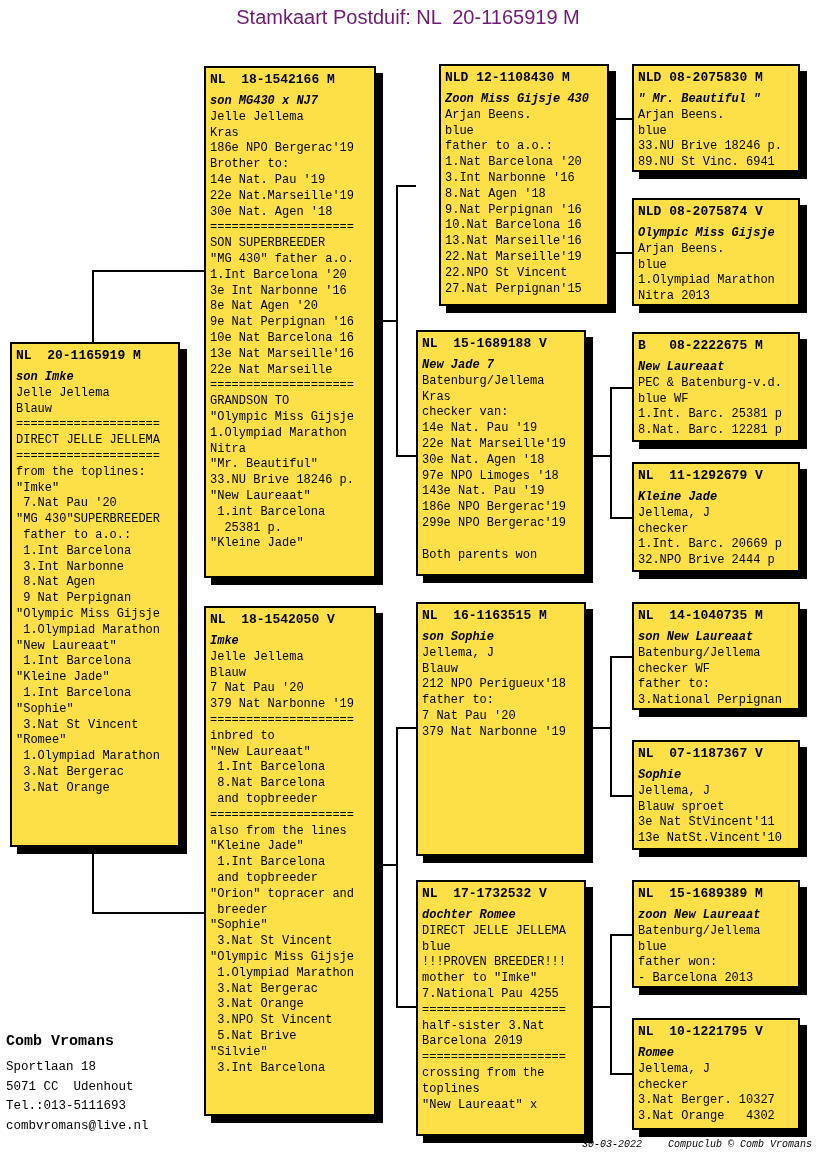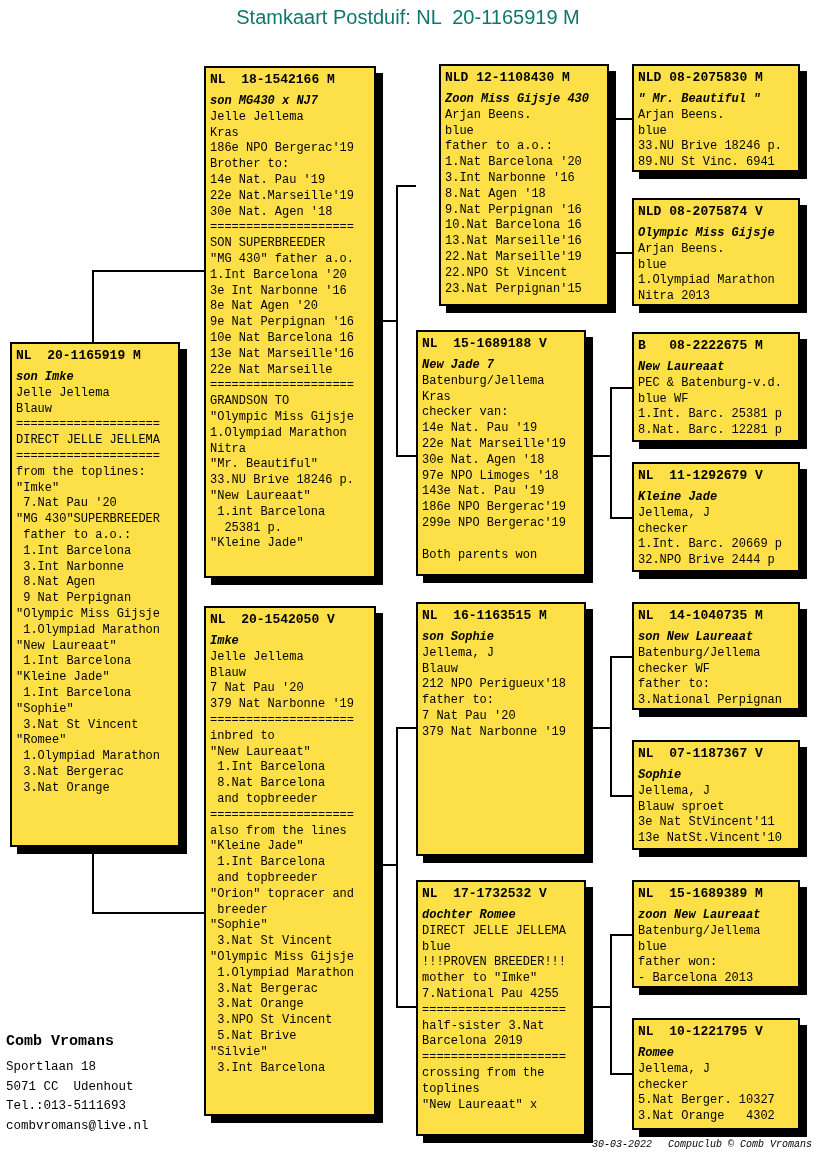--- a/index.html
+++ b/index.html
@@ -1,20 +1,20 @@
 <!DOCTYPE html>
 <html><head>
 <meta charset="utf-8">
 <style>
   html,body{margin:0;padding:0;background:#fff;}
   .page{position:relative;width:816px;height:1172px;background:#fff;overflow:hidden;
         font-family:"Liberation Mono","DejaVu Sans Mono",monospace;color:#000;}
   .title{position:absolute;top:6px;left:0;width:816px;text-align:center;
          font-family:"Liberation Sans","DejaVu Sans",sans-serif;
-         font-size:20px;white-space:pre;color:#0f766e;}
+         font-size:20px;white-space:pre;color:#701a75;}
   .lines{position:absolute;left:0;top:0;width:816px;height:1172px;z-index:0;}
   .seg{position:absolute;background:#000;}
   .box{position:absolute;z-index:1;background:#fde047;border:2px solid #000;
        box-shadow:7px 7px 0 #000;box-sizing:border-box;padding:3px 4px;overflow:hidden;}
   .box-head{font-size:13px;font-weight:bold;line-height:17px;white-space:pre;margin-bottom:6px;}
   .box-row{font-size:12px;height:15.8px;line-height:15.8px;white-space:pre;overflow:hidden;}
   .box-name{font-weight:bold;font-style:italic;}
   
   #box-subject{left:10px;top:342px;width:170px;height:505px;}
   #box-father{left:204px;top:66px;width:172px;height:512px;}
@@ -29,21 +29,21 @@
   #box-pgm-mother{left:632px;top:462px;width:168px;height:110px;}
   #box-mgf-father{left:632px;top:602px;width:168px;height:108px;}
   #box-mgf-mother{left:632px;top:740px;width:168px;height:110px;}
   #box-mgm-father{left:632px;top:880px;width:168px;height:108px;}
   #box-mgm-mother{left:632px;top:1018px;width:168px;height:112px;}
   .owner{position:absolute;left:6px;top:1032px;z-index:1;}
   .owner-name{font-size:15px;font-weight:bold;line-height:20px;margin-bottom:6px;white-space:pre;}
   .owner-line{font-size:12.5px;line-height:19.5px;white-space:pre;}
   .owner-email{font-size:12.5px;line-height:18px;white-space:pre;}
   .footer{position:absolute;right:4px;top:1139px;z-index:1;font-size:10px;font-style:italic;
-          display:flex;gap:16px;white-space:pre;}
+          display:flex;gap:26px;white-space:pre;}
 </style>
 </head>
 <body>
 
 <div class="page">
 
   <div class="title">Stamkaart Postduif: NL  20-1165919 M</div>
 
   <div class="lines">
 
@@ -140,21 +140,21 @@
       <div class="box-row">1.Olympiad Marathon</div>
       <div class="box-row">Nitra</div>
       <div class="box-row">"Mr. Beautiful"</div>
       <div class="box-row">33.NU Brive 18246 p.</div>
       <div class="box-row">"New Laureaat"</div>
       <div class="box-row"> 1.int Barcelona</div>
       <div class="box-row">  25381 p.</div>
       <div class="box-row">"Kleine Jade"</div>
     </div>
   <div class="box" id="box-mother">
-      <div class="box-head">NL  20-1542050 V</div>
+      <div class="box-head">NL  18-1542050 V</div>
       <div class="box-row box-name">Imke</div>
       <div class="box-row">Jelle Jellema</div>
       <div class="box-row">Blauw</div>
       <div class="box-row">7 Nat Pau '20</div>
       <div class="box-row">379 Nat Narbonne '19</div>
       <div class="box-row">====================</div>
       <div class="box-row">inbred to</div>
       <div class="box-row">"New Laureaat"</div>
       <div class="box-row"> 1.Int Barcelona</div>
       <div class="box-row"> 8.Nat Barcelona</div>
@@ -184,21 +184,21 @@
       <div class="box-row">blue</div>
       <div class="box-row">father to a.o.:</div>
       <div class="box-row">1.Nat Barcelona '20</div>
       <div class="box-row">3.Int Narbonne '16</div>
       <div class="box-row">8.Nat Agen '18</div>
       <div class="box-row">9.Nat Perpignan '16</div>
       <div class="box-row">10.Nat Barcelona 16</div>
       <div class="box-row">13.Nat Marseille'16</div>
       <div class="box-row">22.Nat Marseille'19</div>
       <div class="box-row">22.NPO St Vincent</div>
-      <div class="box-row">23.Nat Perpignan'15</div>
+      <div class="box-row">27.Nat Perpignan'15</div>
     </div>
   <div class="box" id="box-pat-grandmother">
       <div class="box-head">NL  15-1689188 V</div>
       <div class="box-row box-name">New Jade 7</div>
       <div class="box-row">Batenburg/Jellema</div>
       <div class="box-row">Kras</div>
       <div class="box-row">checker van:</div>
       <div class="box-row">14e Nat. Pau '19</div>
       <div class="box-row">22e Nat Marseille'19</div>
       <div class="box-row">30e Nat. Agen '18</div>
@@ -289,21 +289,21 @@
       <div class="box-row">Batenburg/Jellema</div>
       <div class="box-row">blue</div>
       <div class="box-row">father won:</div>
       <div class="box-row">- Barcelona 2013</div>
     </div>
   <div class="box" id="box-mgm-mother">
       <div class="box-head">NL  10-1221795 V</div>
       <div class="box-row box-name">Romee</div>
       <div class="box-row">Jellema, J</div>
       <div class="box-row">checker</div>
-      <div class="box-row">5.Nat Berger. 10327</div>
+      <div class="box-row">3.Nat Berger. 10327</div>
       <div class="box-row">3.Nat Orange   4302</div>
     </div>
 
   <div class="owner">
     <div class="owner-name">Comb Vromans</div>
     <div class="owner-line">Sportlaan 18</div>
     <div class="owner-line">5071 CC  Udenhout</div>
     <div class="owner-line">Tel.:013-5111693</div>
     <div class="owner-email">combvromans@live.nl</div>
   </div>

